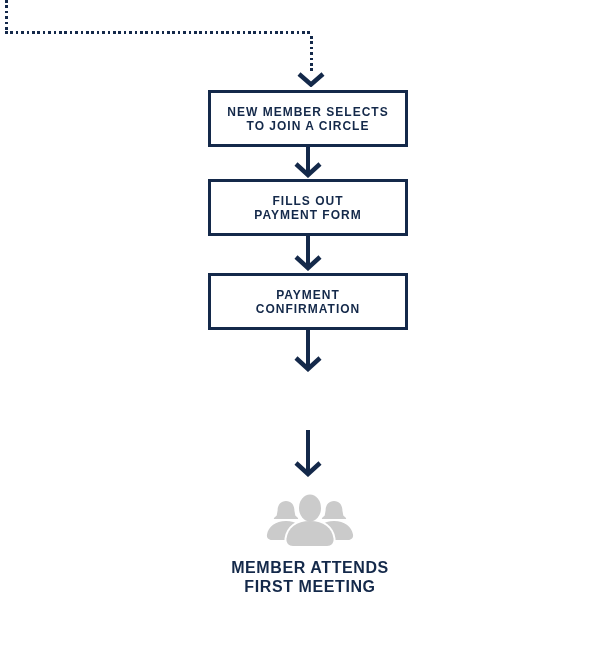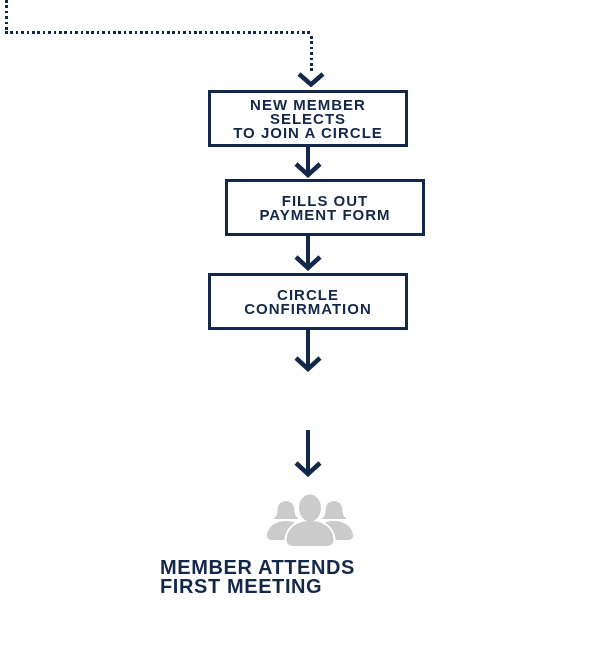--- a/index.html
+++ b/index.html
@@ -35,48 +35,48 @@
     left: 208px;
     width: 200px;
     height: 57px;
     border: 3px solid #14294A;
     background: #ffffff;
     display: flex;
     align-items: center;
     justify-content: center;
     text-align: center;
     color: #14294A;
-    font-size: 15px;
+    font-size: 12px;
     font-weight: bold;
     letter-spacing: 1px;
     line-height: 14px;
     white-space: pre-line;
   }
   .b1 { top: 90px; }
-  .b2 { top: 179px; margin-left: 17px; }
+  .b2 { top: 179px; }
   .b3 { top: 273px; }
   .b4 { top: 374px; }
 
   
   .arrow { position: absolute; left: 293px; }
   .a1 { top: 146px; }
   .a2 { top: 235px; }
   .a3 { top: 329px; }
   .a4 { top: 430px; }
 
   
   .group-icon { position: absolute; left: 264px; top: 488px; }
 
   
   .final-label {
     position: absolute;
     left: 160px; top: 558px; width: 300px;
-    text-align: left;
+    text-align: center;
     color: #14294A;
-    font-size: 20px;
+    font-size: 16px;
     font-weight: bold;
     letter-spacing: 0.6px;
     line-height: 19px;
     white-space: pre-line;
   }
 </style>
 </head>
 <body>
 
 <div class="canvas">
@@ -97,21 +97,21 @@
   </svg>
 
   <div class="flow-box b2">FILLS OUT
 PAYMENT FORM</div>
 
   <svg class="arrow a2" width="30" height="36" viewBox="0 0 30 36">
     <line x1="15" y1="0" x2="15" y2="32" stroke="#14294A" stroke-width="4"></line>
     <path d="M3 22 L15 33 L27 22" fill="none" stroke="#14294A" stroke-width="4.5"></path>
   </svg>
 
-  <div class="flow-box b3">CIRCLE
+  <div class="flow-box b3">PAYMENT
 CONFIRMATION</div>
 
   <svg class="arrow a3" width="30" height="43" viewBox="0 0 30 43">
     <line x1="15" y1="0" x2="15" y2="39" stroke="#14294A" stroke-width="4"></line>
     <path d="M3 29 L15 40 L27 29" fill="none" stroke="#14294A" stroke-width="4.5"></path>
   </svg>
 
 
   <svg class="arrow a4" width="30" height="47" viewBox="0 0 30 47">
     <line x1="15" y1="0" x2="15" y2="43" stroke="#14294A" stroke-width="4"></line>

